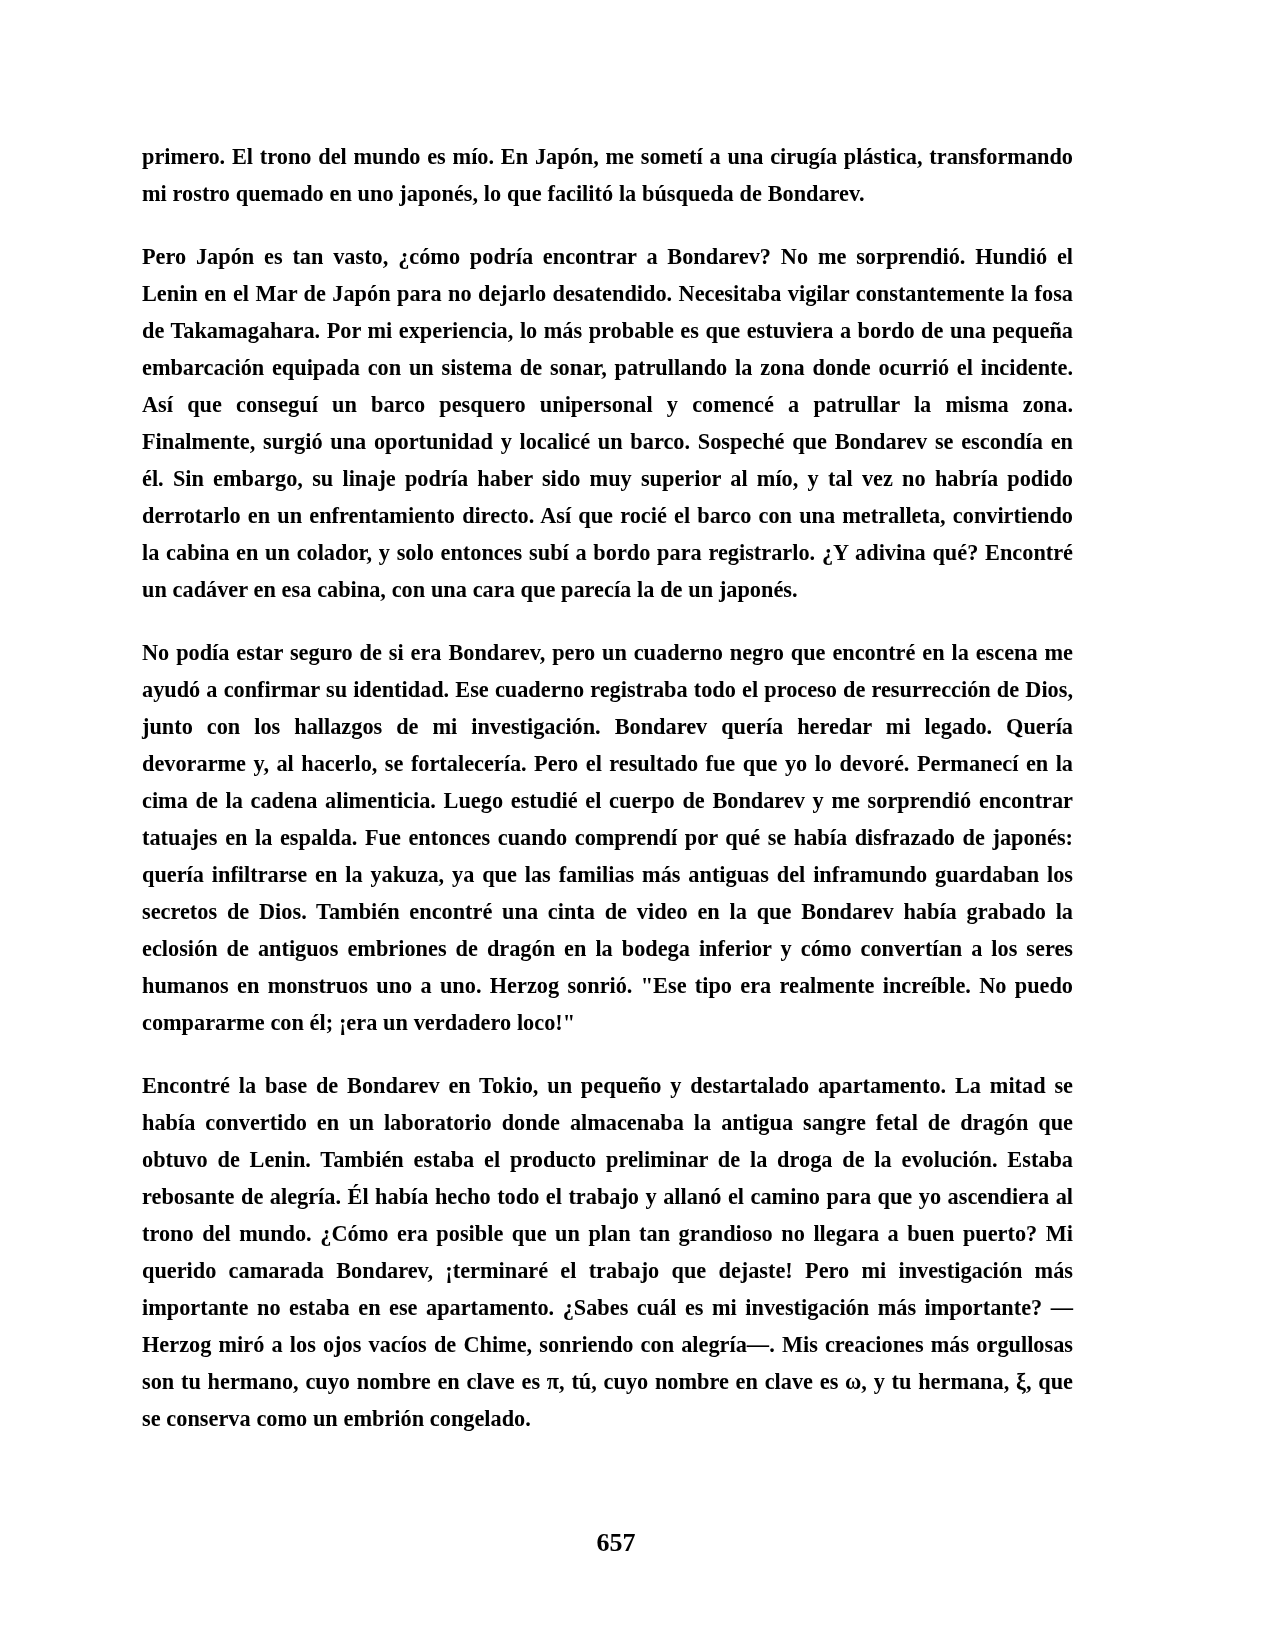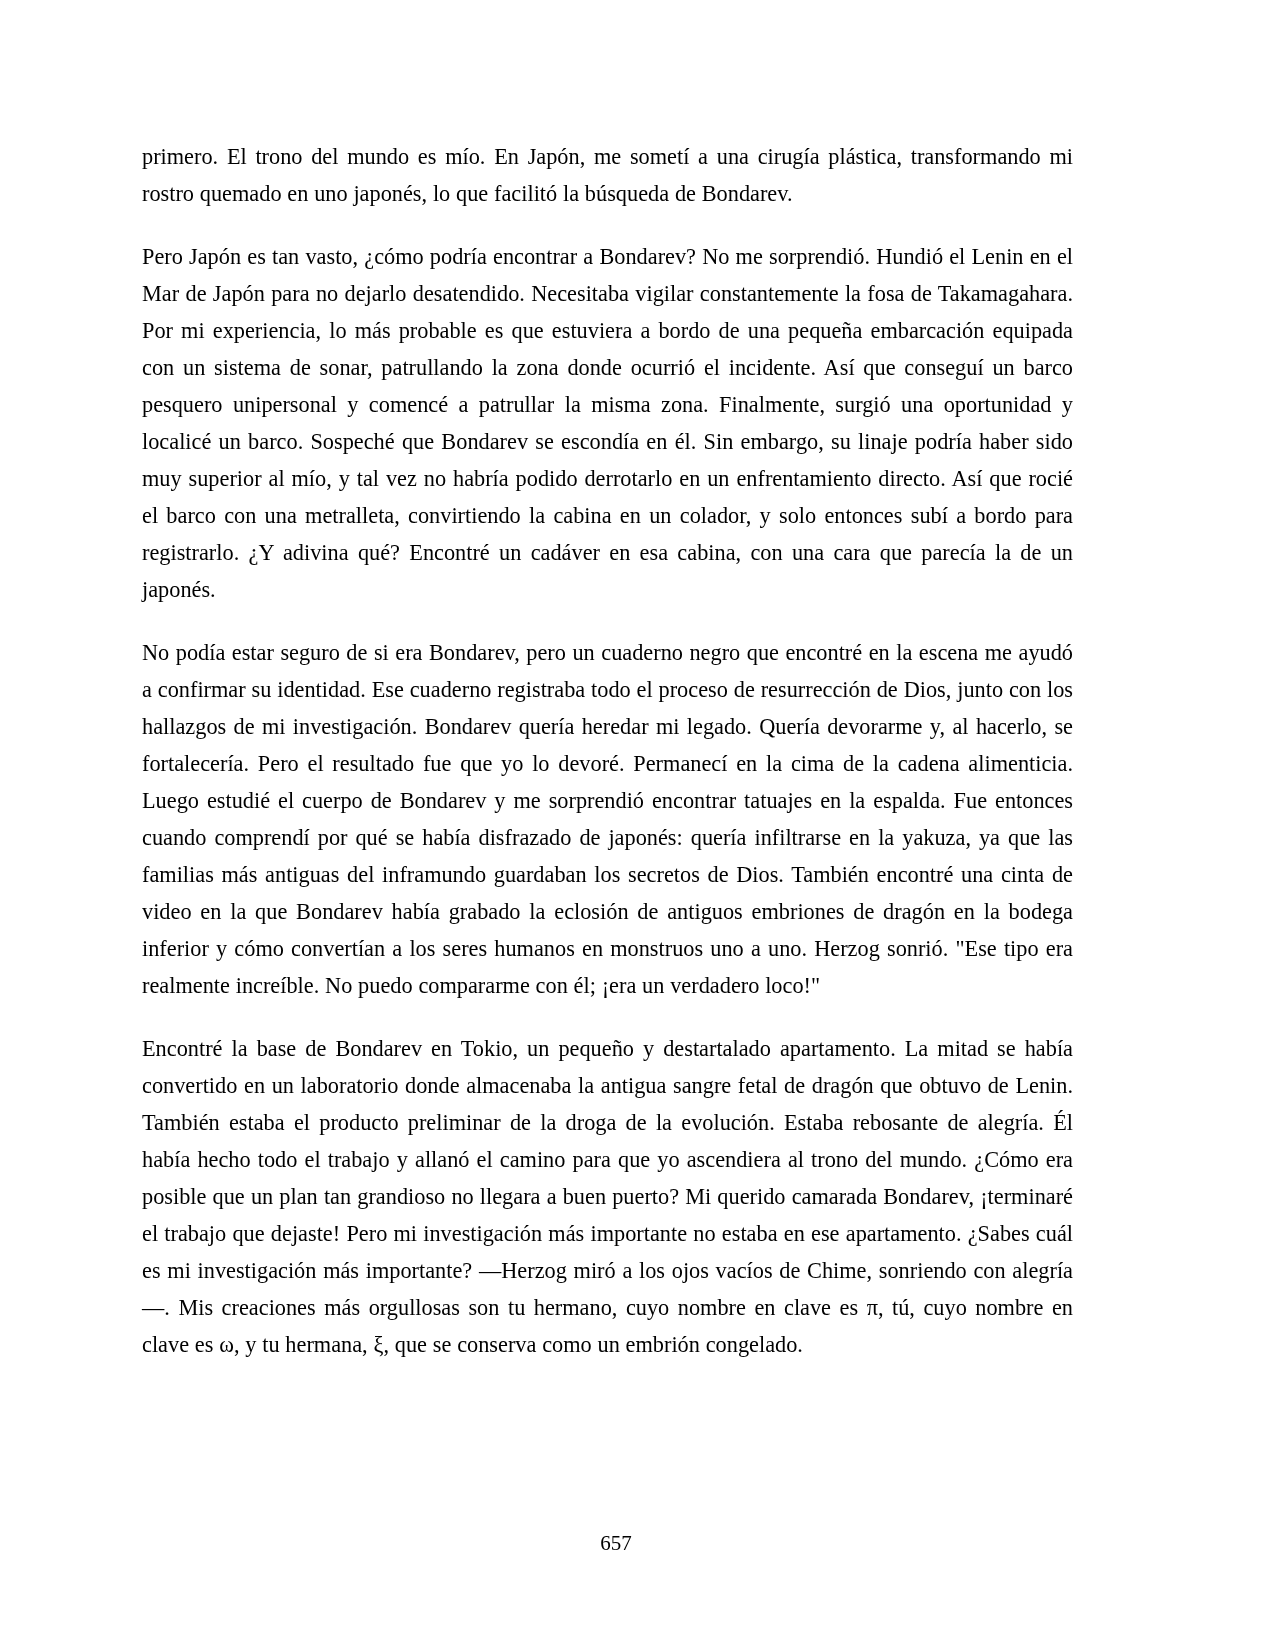--- a/index.html
+++ b/index.html
@@ -11,20 +11,21 @@
     font-family: "Liberation Serif", "DejaVu Serif", serif;
     color: #000000;
   }
   .page {
     position: relative;
     width: 1232px;
     height: 1650px;
     background: #ffffff;
     box-sizing: border-box;
     overflow: hidden;
+    font-weight: bold;
   }
   .text-column {
     position: absolute;
     left: 142px;
     top: 138px;
     width: 931px;
   }
   p.para {
     margin: 0 0 26px 0;
     font-size: 22.3px;
@@ -40,21 +41,21 @@
   }
   p.para.no-justify-last {
     text-align-last: left;
   }
   .page-number {
     position: absolute;
     left: 0;
     right: 0;
     top: 1530px;
     text-align: center;
-    font-size: 21px;
+    font-size: 26px;
     line-height: 26px;
     font-family: "Liberation Serif", "DejaVu Serif", serif;
     color: #000000;
   }
 </style>
 </head>
 <body>
 
 <div class="page">
 

